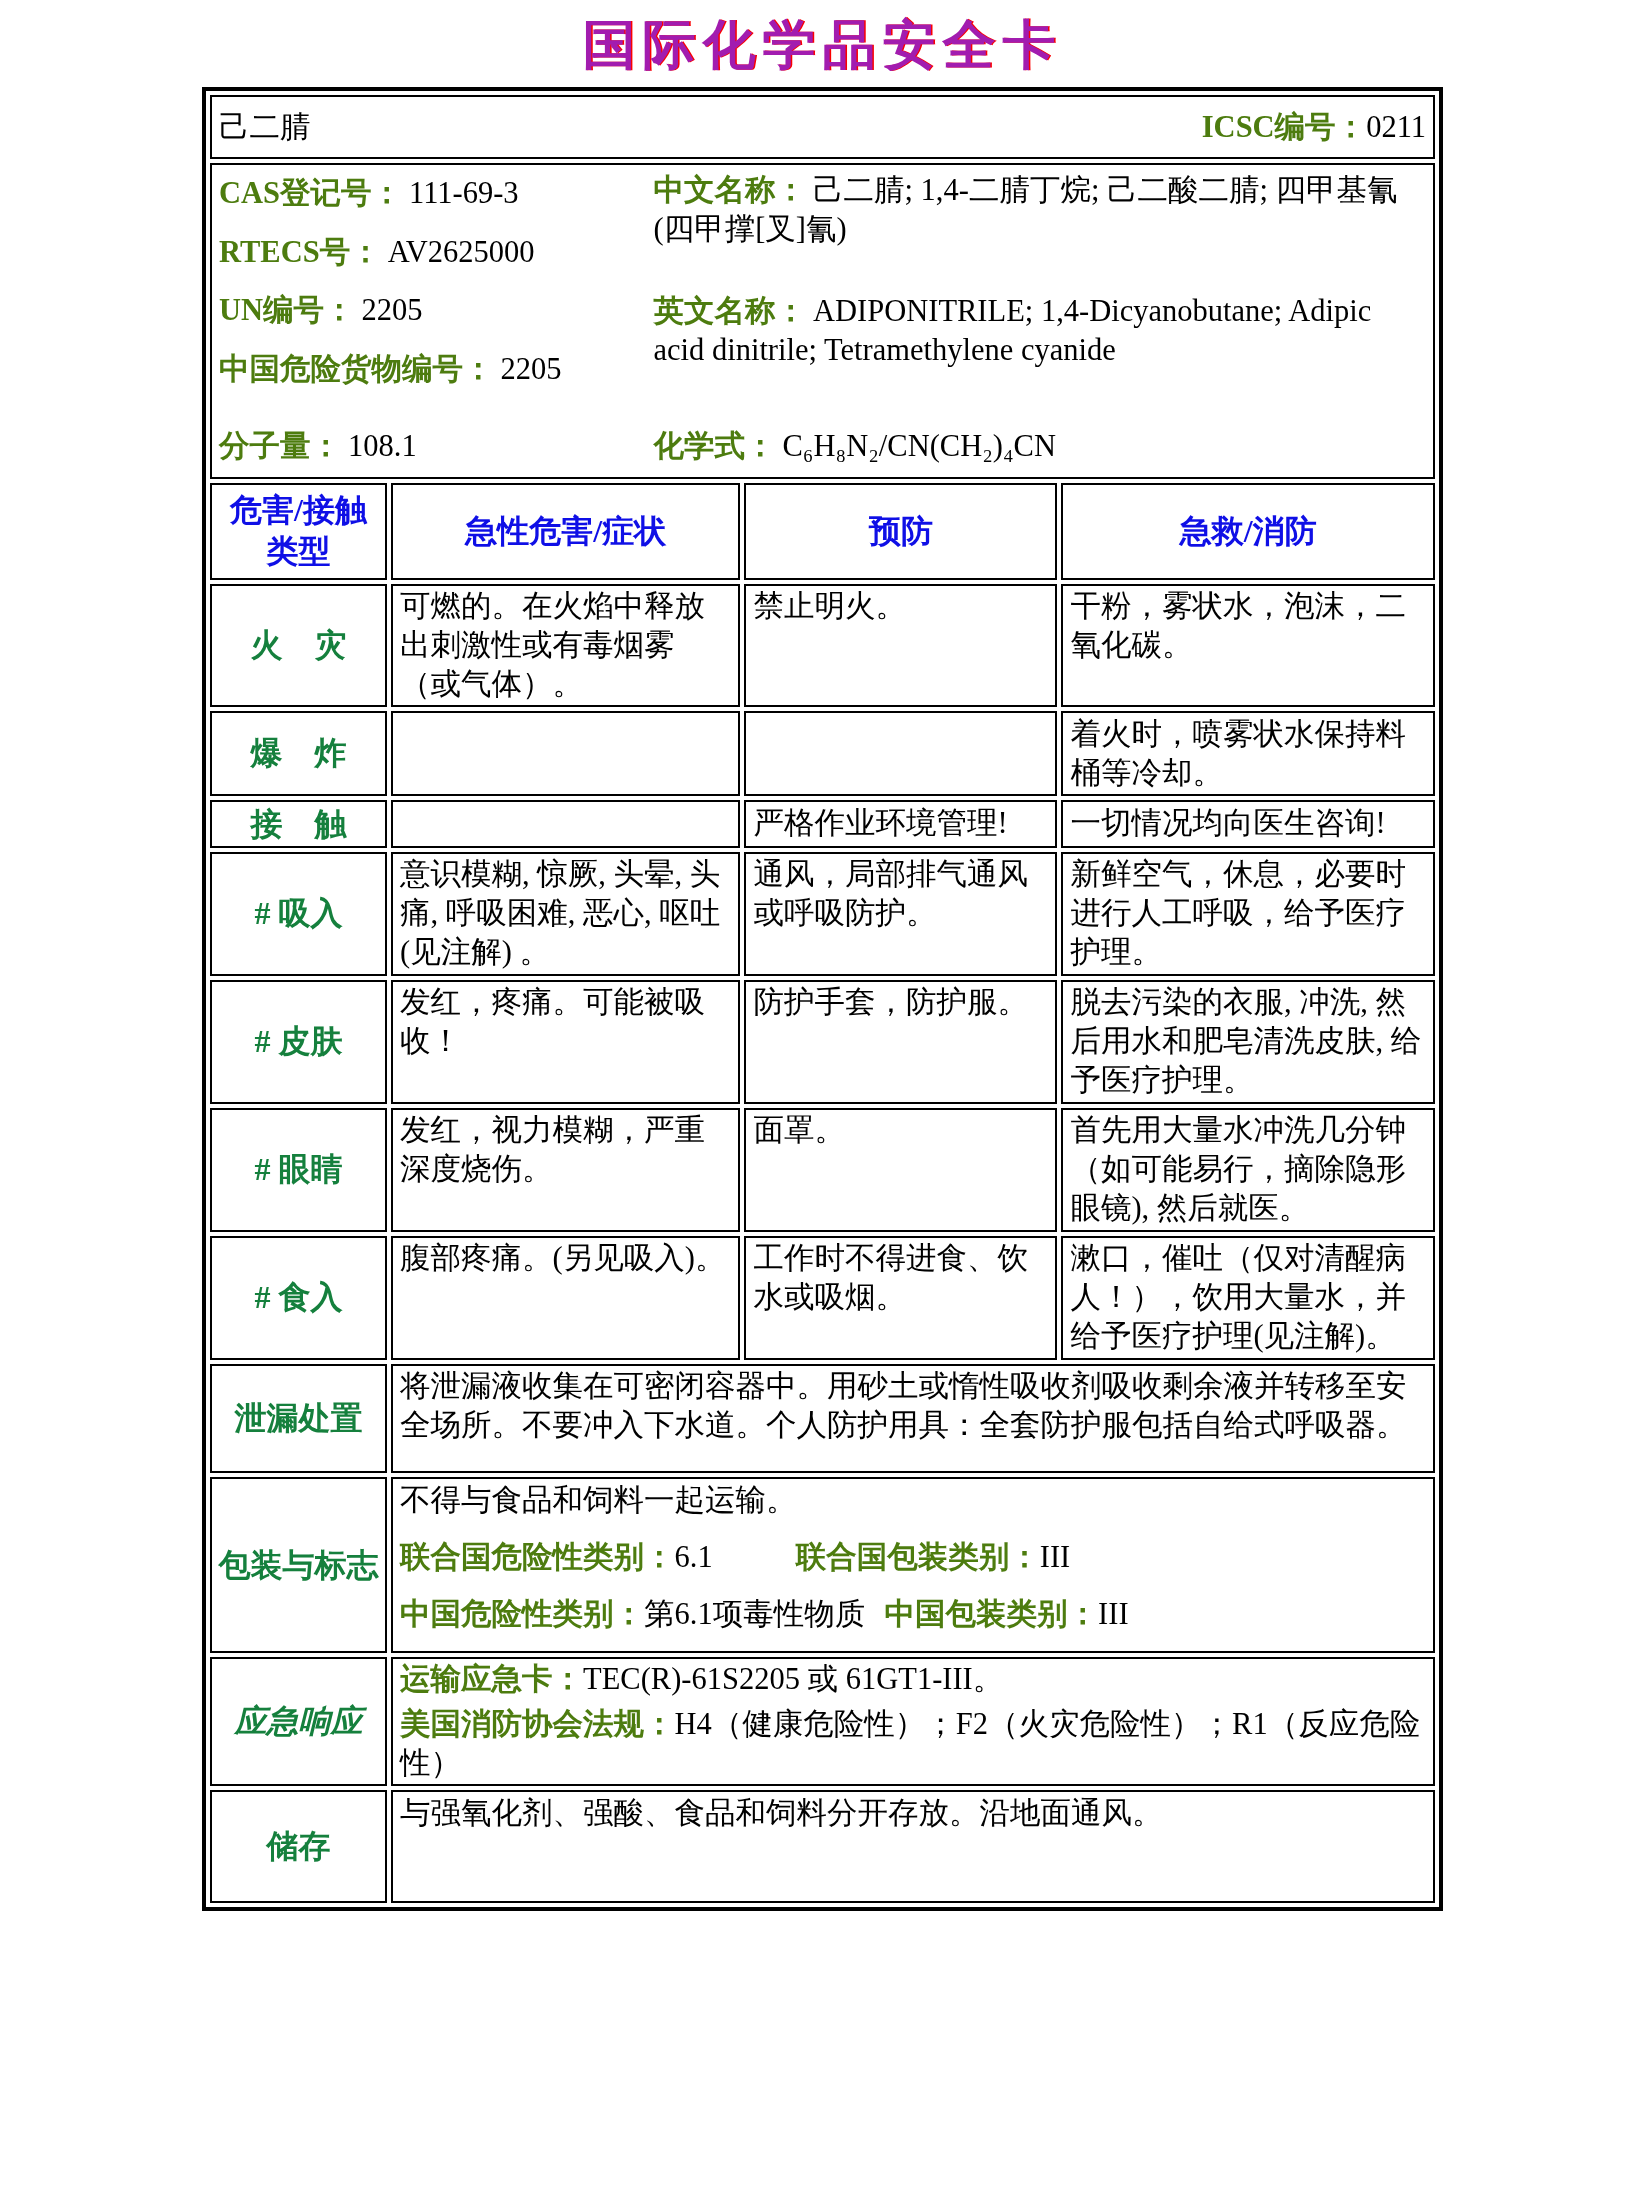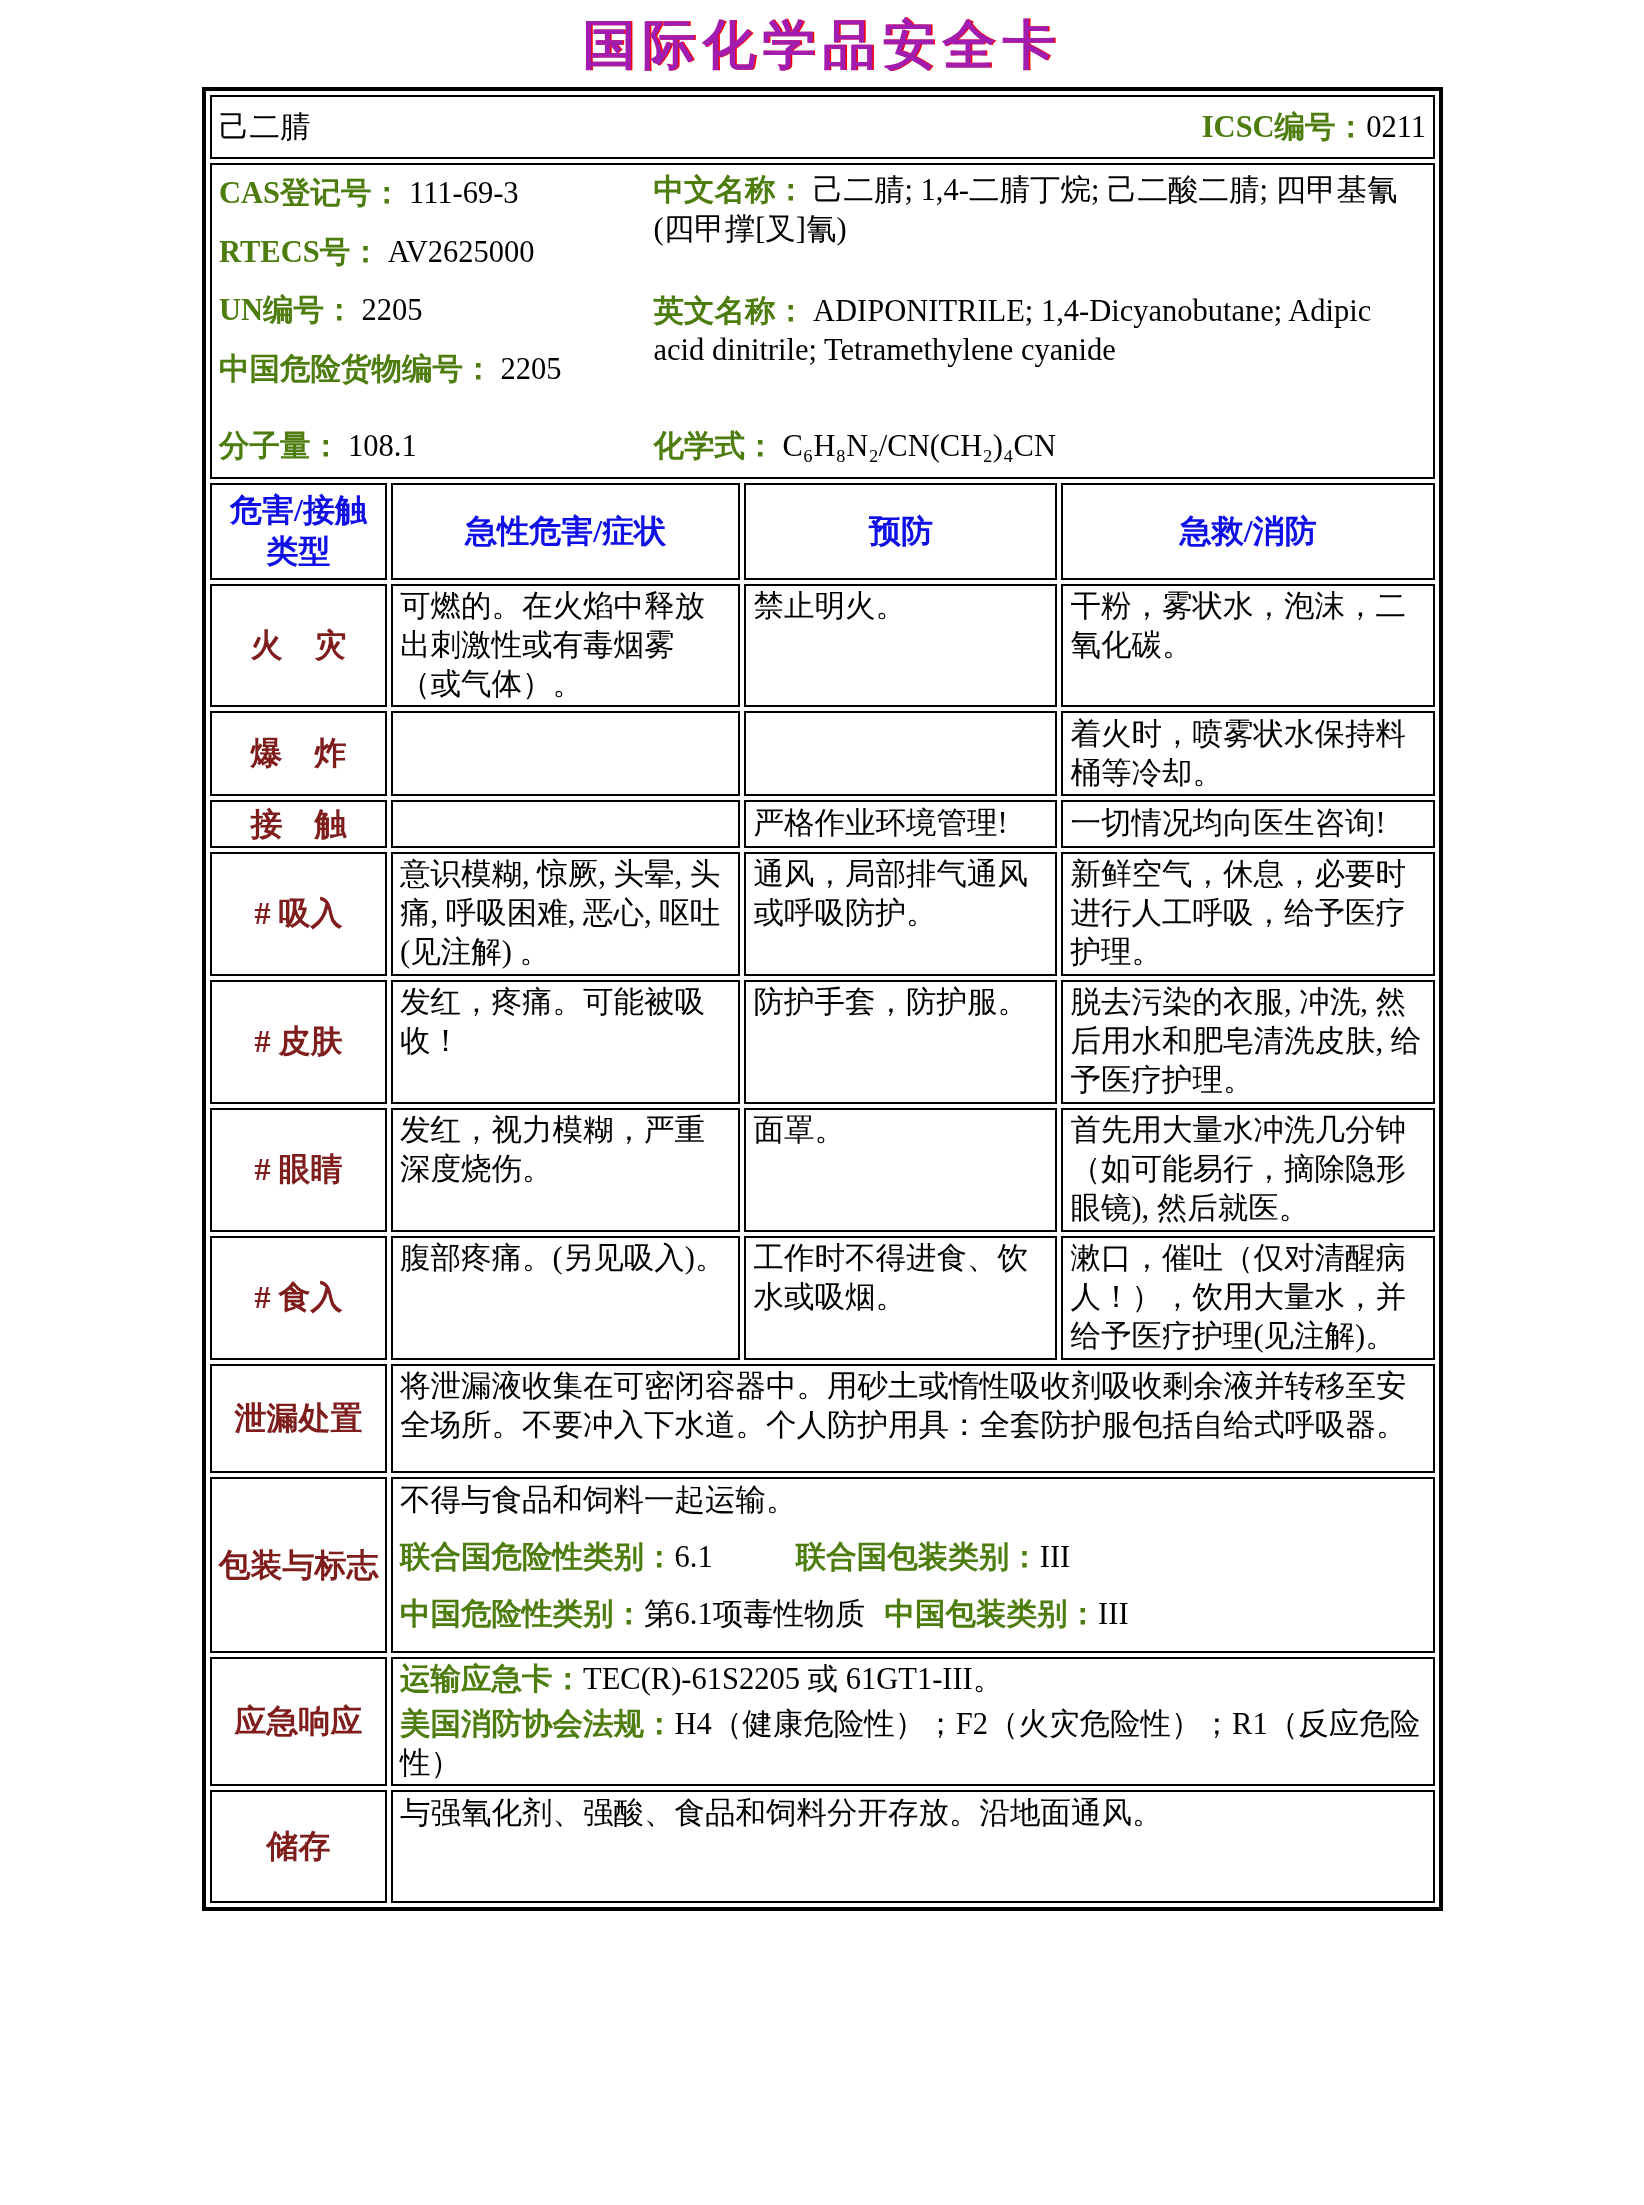--- a/index.html
+++ b/index.html
@@ -35,25 +35,25 @@
   .en-para{margin-top:43px;}
   .mw-row{display:flex;padding-bottom:9.7px;}
   .mw-left{width:36%;}
   .mw-right{width:64%;}
 
   
   td.hdr-cell{height:90px;vertical-align:middle;text-align:center;
               color:#0f0fe6;font-weight:bold;font-size:32px;}
   .pre{white-space:pre-line;}
   td.label-cell{vertical-align:middle;text-align:center;
-                color:#7f1d1d;font-weight:bold;font-size:32px;padding:1.4px 2.8px;margin-top:44px;}
+                color:#15803d;font-weight:bold;font-size:32px;padding:1.4px 2.8px;margin-top:44px;}
   .h-fire{height:110px;} .h-expl{height:72px;} .h-cont{height:36px;}
   .h-inh{height:110px;}  .h-skin{height:107px;} .h-eye{height:107px;}
   .h-ing{height:107px;}  .h-spill{height:103px;} .h-pack{height:169px;}
-  .h-emg{height:112px;}  .h-stor{height:106px;}
+  .h-emg{height:112px;font-style:italic;}  .h-stor{height:106px;}
 
   .p0{margin:0;}
   .pgap{margin:18px 0 0 0;}
   .pgap-sm{margin:5.5px 0 0 0;}
   .sp-lg{display:inline-block;width:83px;}
   .sp-sm{display:inline-block;width:19.4px;}
 </style>
 </head>
 <body>
 

